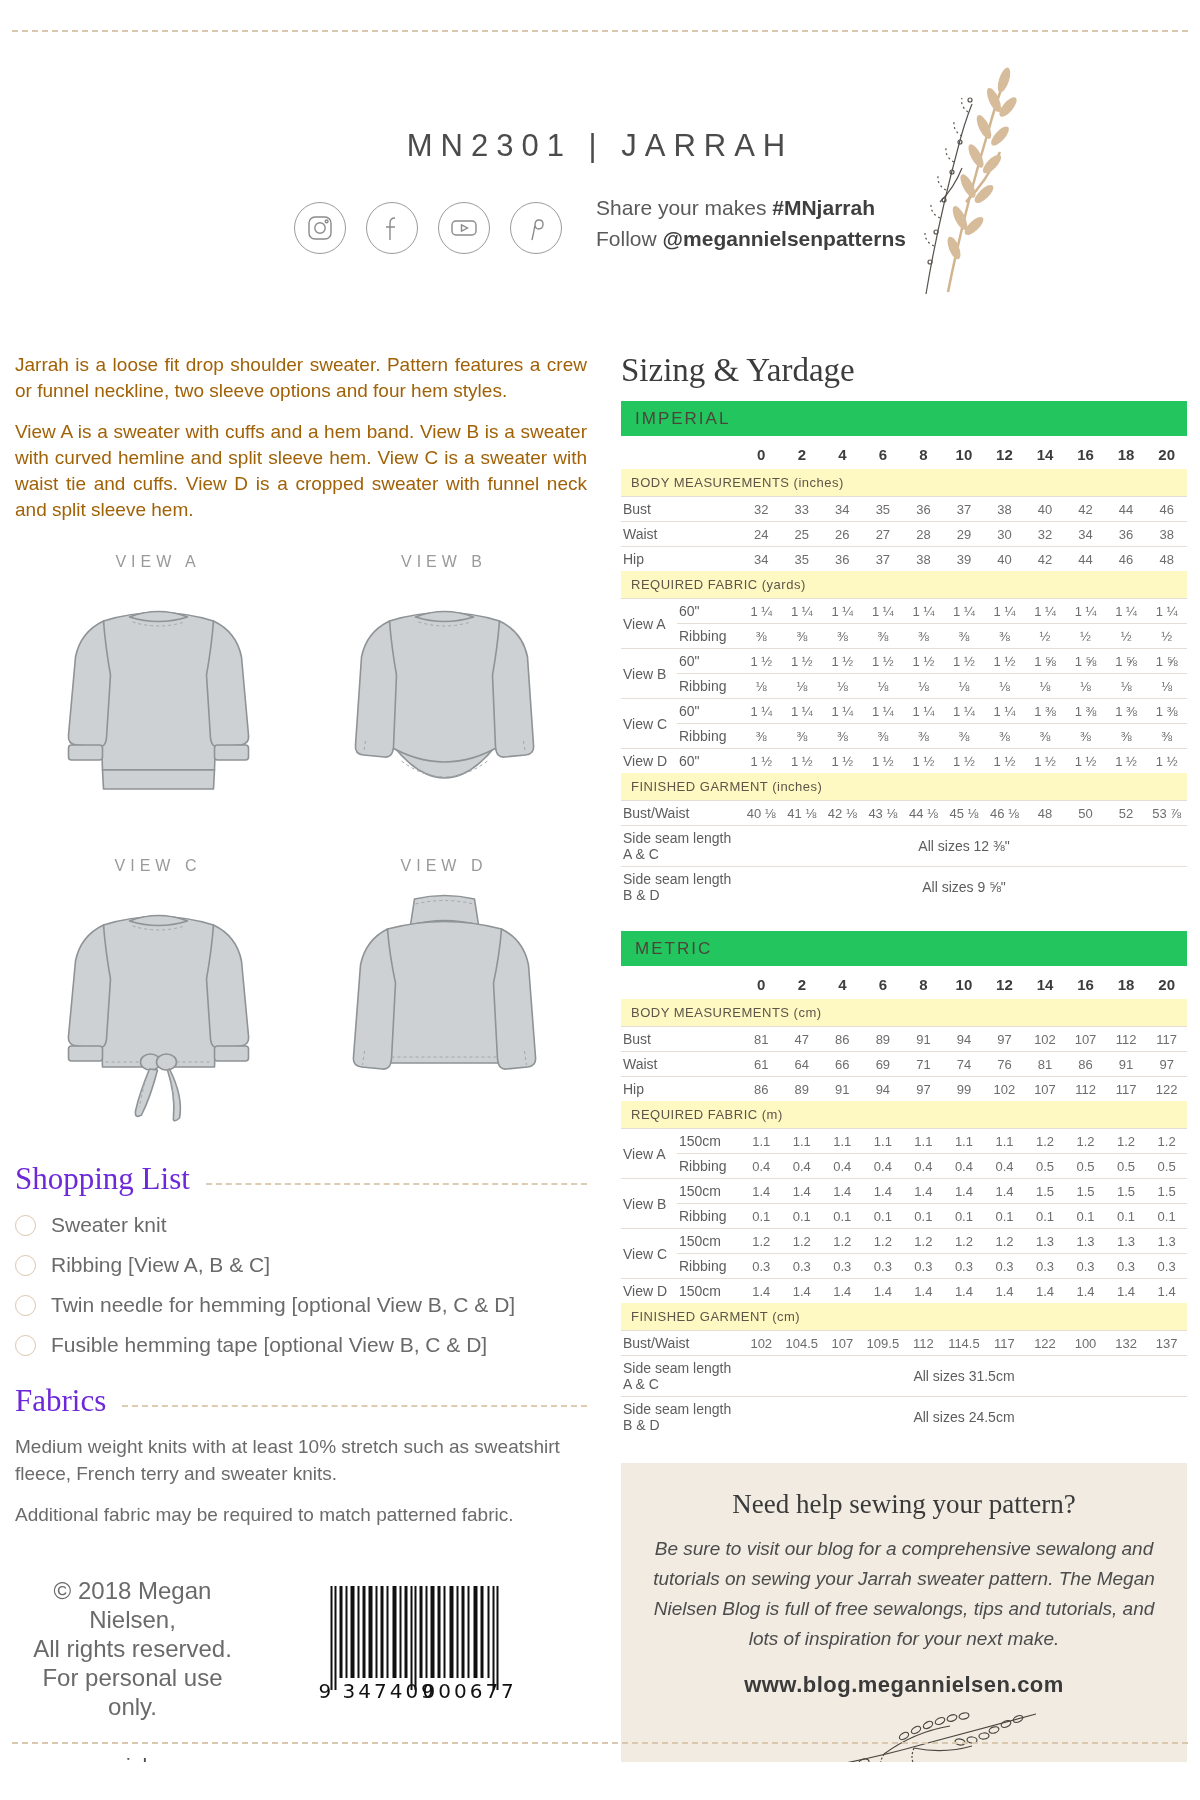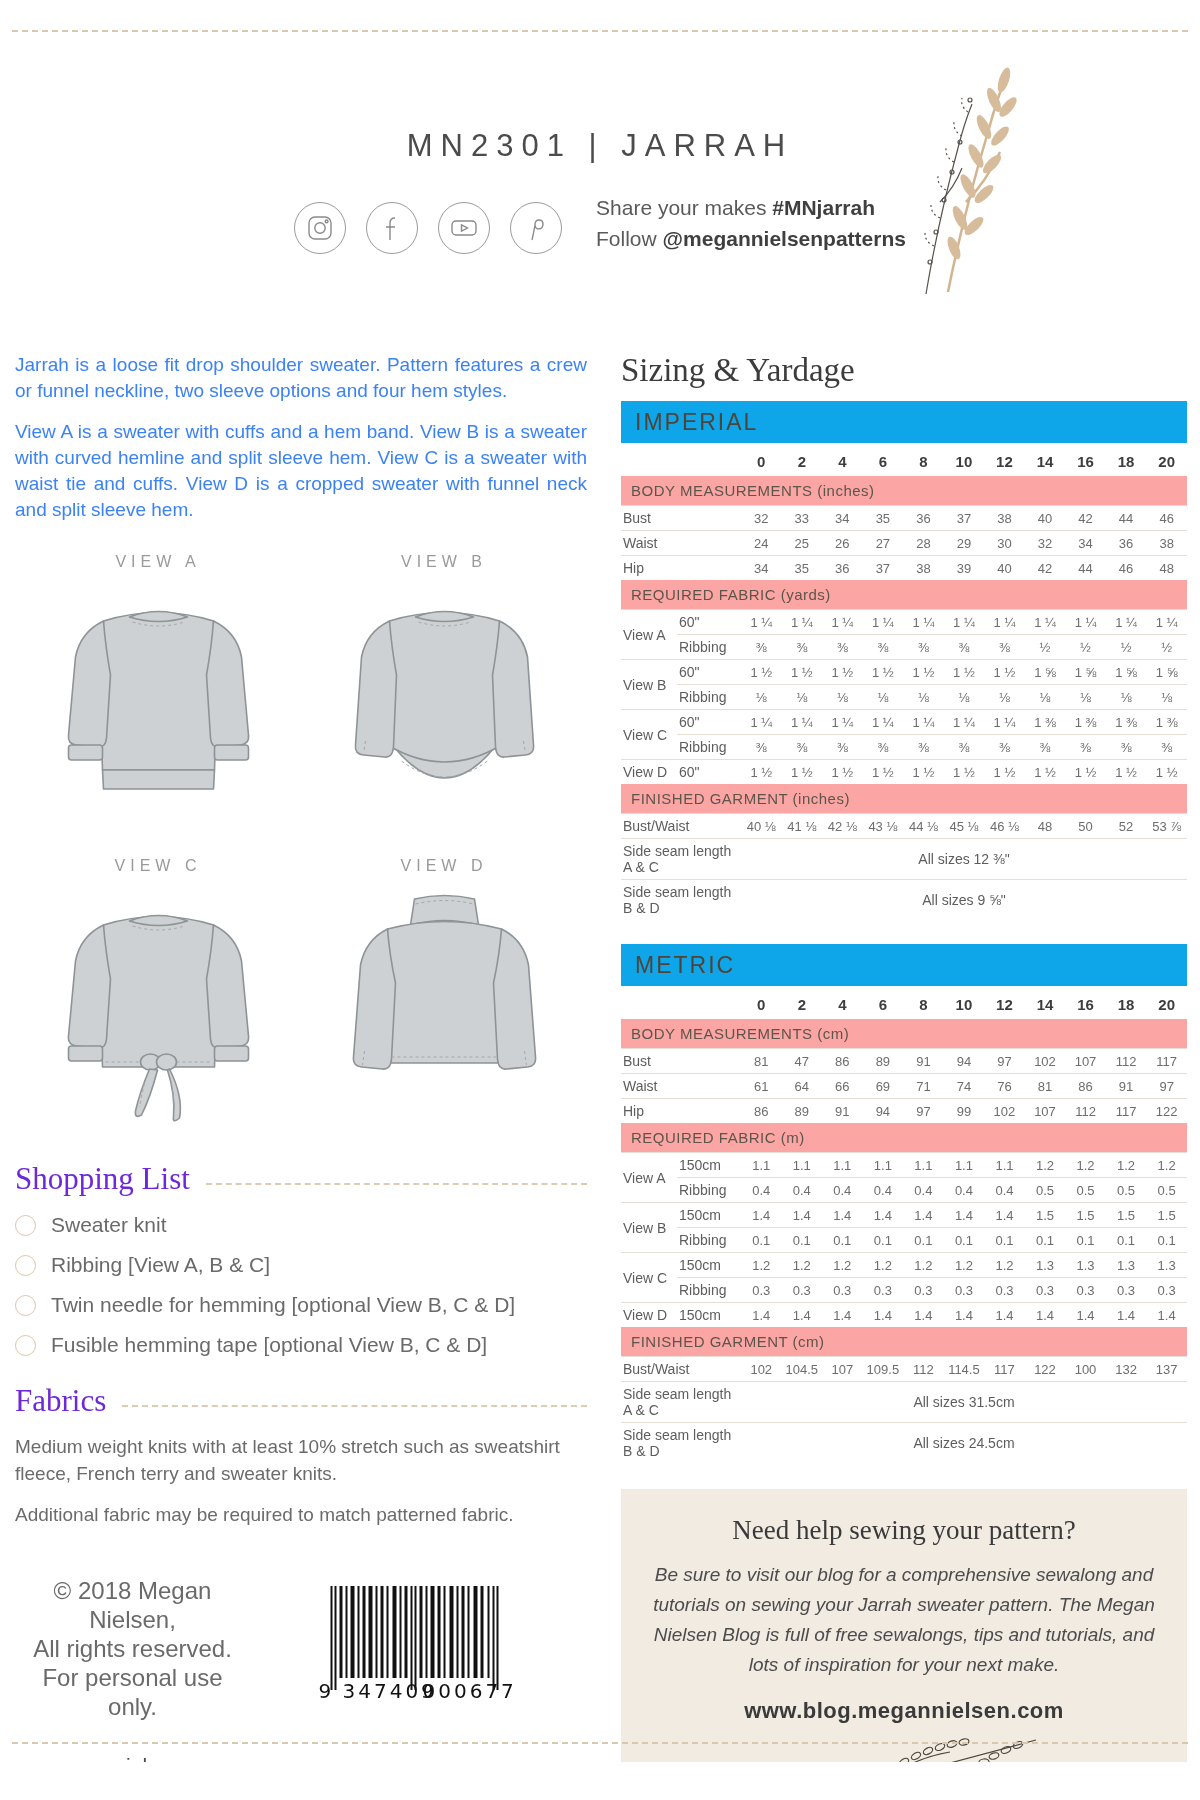--- a/index.html
+++ b/index.html
@@ -14,41 +14,41 @@
   .pattern-code{font-size:31px;font-weight:300;letter-spacing:8px;color:#4b4b4b;}
   .social-row{margin-top:28px;display:flex;justify-content:center;align-items:flex-end;gap:20px;}
   .icon-circle{width:50px;height:50px;border:1px solid #9b9b9b;border-radius:50%;
                display:flex;align-items:center;justify-content:center;flex:0 0 auto;}
   .share-block{text-align:left;font-size:21px;color:#5a5a5a;line-height:31px;margin-left:14px;}
   .share-block b{color:#3f3f3f;}
   .sprig-top{position:absolute;left:896px;top:52px;}
 
   
   .left-col{position:absolute;left:15px;top:352px;width:572px;}
-  .intro p{font-size:19px;line-height:26px;color:#3b82f6;text-align:justify;margin:0 0 15px 0;}
+  .intro p{font-size:19px;line-height:26px;color:#a16207;text-align:justify;margin:0 0 15px 0;}
   .views-grid{margin-top:30px;display:grid;grid-template-columns:1fr 1fr;row-gap:26px;justify-items:center;}
   .view-label{font-size:16px;letter-spacing:5px;color:#9a9a9a;text-align:center;margin-bottom:6px;}
   .serif-h{font-family:"Liberation Serif",serif;font-weight:400;font-size:31px;color:#6d28d9;margin:0;}
   .head-row{display:flex;align-items:center;gap:16px;margin-top:26px;}
   .head-row .tail{flex:1;border-top:2px dashed #ddcbb2;margin-top:10px;}
   .shop-list{list-style:none;margin:16px 0 0 0;padding:0;}
   .shop-list li{display:flex;align-items:center;gap:15px;font-size:21px;color:#6a6a6a;margin:0 0 16px 0;}
   .check-circle{width:19px;height:19px;border:1.5px solid #d9c6ab;border-radius:50%;flex:0 0 auto;}
   .fabrics p{font-size:19px;line-height:27px;color:#6b6b6b;margin:14px 0 0 0;}
   .bottom-row{display:flex;align-items:center;gap:55px;margin-top:48px;}
   .copyright{width:235px;text-align:center;font-size:24px;line-height:29px;color:#6a6a6a;}
 
   
   .right-col{position:absolute;left:621px;top:352px;width:566px;}
   .sizing-title{font-family:"Liberation Serif",serif;font-size:33px;color:#3c3c3c;margin:0 0 12px 0;font-weight:400;}
-  .table-band{background:#0ea5e9;color:#4d453a;font-size:23px;letter-spacing:2px;padding:8px 14px 7px;}
+  .table-band{background:#22c55e;color:#4d453a;font-size:17px;letter-spacing:2px;padding:8px 14px 7px;}
   .size-table{width:100%;border-collapse:collapse;table-layout:fixed;margin-top:2px;}
   .size-table thead th.size-h{font-size:15px;font-weight:700;color:#3d3d3d;text-align:center;padding:8px 0 6px;}
   .size-table tbody td{border-top:1px solid #e4ded4;}
-  .band-row td{background:#fca5a5;color:#5d5549;font-size:15px;letter-spacing:0.5px;padding:6px 10px;border-top:none!important;}
+  .band-row td{background:#fef9c3;color:#5d5549;font-size:13px;letter-spacing:0.5px;padding:6px 10px;border-top:none!important;}
   .row-label{font-size:14px;color:#5d5d5d;padding:4px 0 4px 2px;}
   .group-cell{font-size:14px;color:#5d5d5d;vertical-align:middle;padding-left:2px;}
   .val{text-align:center;font-size:13px;color:#6d6d6d;padding:4px 0;white-space:nowrap;}
   .span-val{text-align:center;font-size:14px;color:#5d5d5d;padding:4px 0;}
   .metric-block{margin-top:24px;}
 
   .help-box{margin-top:26px;background:#f1ebe2;text-align:center;padding:26px 30px 14px;}
   .help-title{font-family:"Liberation Serif",serif;font-size:27px;color:#3a3a3a;margin:0 0 14px 0;font-weight:400;}
   .help-body{font-style:italic;font-size:19px;line-height:30px;color:#4c4c4c;margin:0;}
   .help-url{font-size:22px;color:#3a3a3a;font-weight:700;letter-spacing:0.5px;margin-top:18px;}

